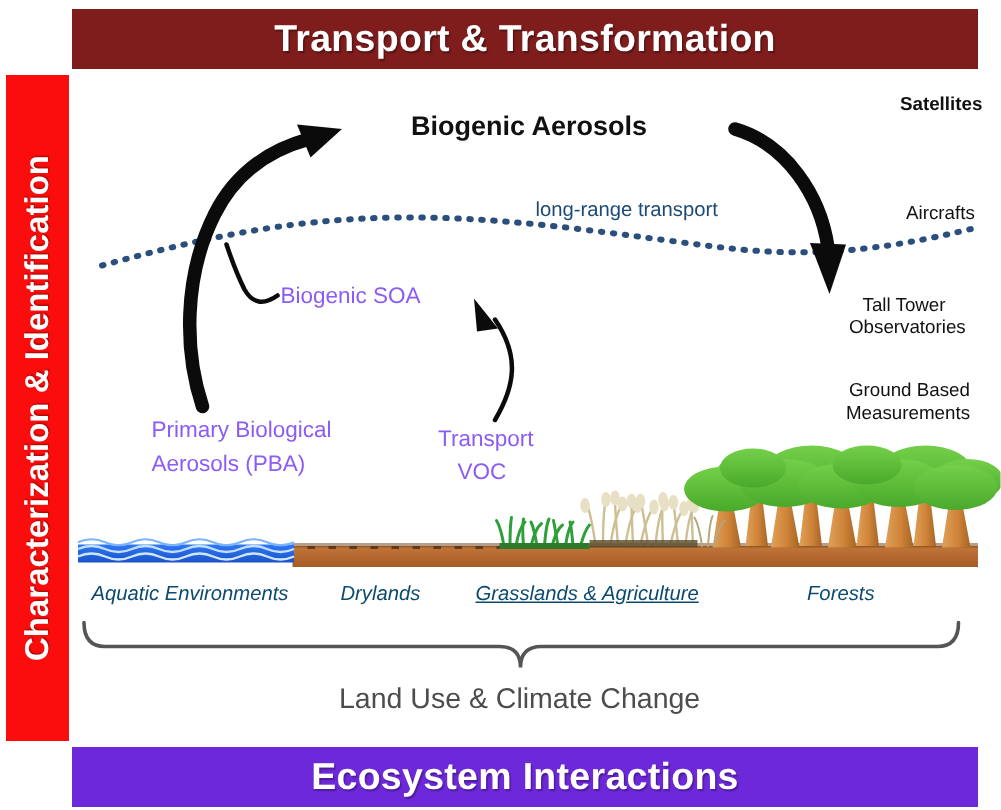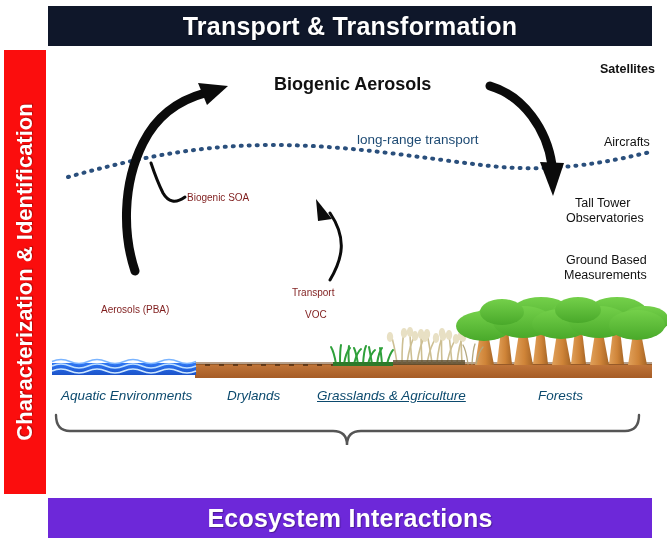--- a/index.html
+++ b/index.html
@@ -6,21 +6,21 @@
   body{
     width:667px;height:540px;position:relative;overflow:hidden;
     font-family:"Liberation Sans",sans-serif;
     background:#ffffff;
   }
   #stage{position:absolute;left:0;top:0;width:667px;height:540px;}
 
   
   .banner-top{
     position:absolute;left:48px;top:6px;width:604px;height:40px;
-    background:#0f172a;
+    background:#7f1d1d;
     display:flex;align-items:center;justify-content:center;
   }
   .banner-top span{
     color:#ffffff;font-size:25px;font-weight:bold;letter-spacing:.2px;
     text-shadow:1px 1px 1px rgba(0,0,0,.35);
   }
 
   
   .banner-bottom{
     position:absolute;left:48px;top:498px;width:604px;height:40px;
@@ -43,21 +43,21 @@
     color:#ffffff;font-size:22px;font-weight:bold;
     text-shadow:1px 1px 1px rgba(0,0,0,.30);
   }
 
   
   .title-black{
     position:absolute;font-size:18px;font-weight:bold;color:#111111;
     white-space:nowrap;
   }
   .lbl-red{
-    position:absolute;font-size:10px;color:#7f1d1d;white-space:nowrap;
+    position:absolute;font-size:15px;color:#8b5cf6;white-space:nowrap;
     text-align:center;line-height:20px;
   }
   .lbl-blue{
     position:absolute;font-size:13.5px;color:#1d4a73;white-space:nowrap;
   }
   .lbl-right{
     position:absolute;font-size:12.5px;color:#111111;text-align:center;
     line-height:15px;white-space:nowrap;
   }
   .lbl-eco{
@@ -245,20 +245,21 @@
       <path d="M553 196 L 540 162 L 564 163 Z" fill="#0b0b0b"></path>
     </g>
   </svg>
 
   <div class="title-black" style="left:274px;top:74px;">Biogenic Aerosols</div>
 
   <div class="lbl-blue" style="left:357px;top:132px;">long-range transport</div>
 
   <div class="lbl-red" style="left:187px;top:188px;">Biogenic SOA</div>
 
+  <div class="lbl-red" style="left:101px;top:277px;">Primary Biological</div>
   <div class="lbl-red" style="left:101px;top:300px;">Aerosols (PBA)</div>
 
   <div class="lbl-red" style="left:292px;top:283px;">Transport</div>
   <div class="lbl-red" style="left:305px;top:305px;">VOC</div>
 
   <div class="lbl-right" style="left:600px;top:62px;font-weight:bold;">Satellites</div>
   <div class="lbl-right" style="left:604px;top:135px;">Aircrafts</div>
   <div class="lbl-right" style="left:575px;top:196px;">Tall Tower</div>
   <div class="lbl-right" style="left:566px;top:211px;">Observatories</div>
   <div class="lbl-right" style="left:566px;top:253px;">Ground Based</div>
@@ -266,14 +267,15 @@
 
   <div class="lbl-eco" style="left:61px;top:388px;">Aquatic Environments</div>
   <div class="lbl-eco" style="left:227px;top:388px;">Drylands</div>
   <div class="lbl-eco" style="left:317px;top:388px;text-decoration:underline;">Grasslands &amp; Agriculture</div>
   <div class="lbl-eco" style="left:538px;top:388px;">Forests</div>
 
   <svg class="layer" viewBox="0 0 667 540">
     <path d="M56 415 q0 16 14 16 L 333 431 q14 0 14 14 q0 -14 14 -14 L 625 431 q14 0 14 -16" fill="none" stroke="#555555" stroke-width="2.4" stroke-linecap="round"></path>
   </svg>
 
+  <div class="lbl-landuse" style="left:226px;top:456px;">Land Use &amp; Climate Change</div>
 
 </div>
 
 </body></html>

